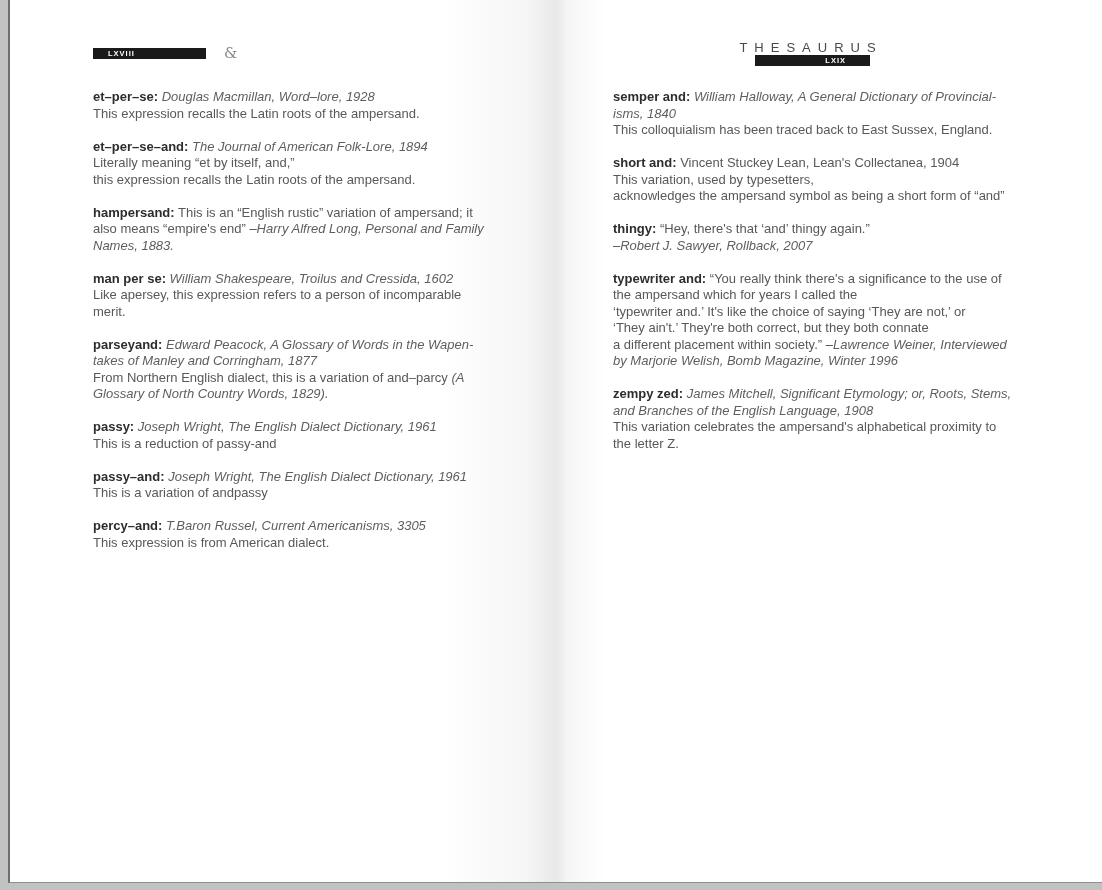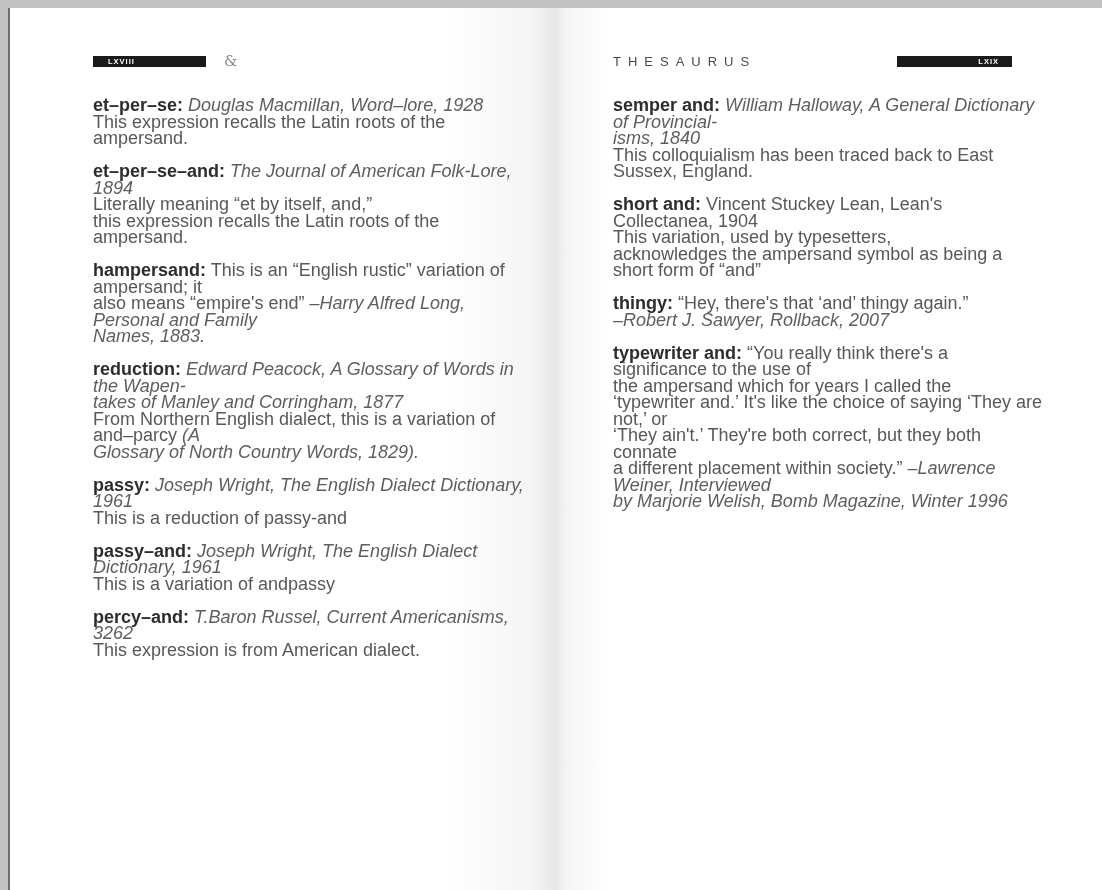--- a/index.html
+++ b/index.html
@@ -4,21 +4,21 @@
 <style>
   html, body {
     margin: 0; padding: 0;
     width: 1102px; height: 890px;
     background: #c2c2c2;
     font-family: "Liberation Sans", sans-serif;
     overflow: hidden;
   }
   .spread {
     position: absolute;
-    left: 8px; top: 8px;
+    left: 8px; top: 0;
     width: 1092px; height: 882px;
     border-left: 2px solid #6e6e6e;
     border-bottom: 1px solid #8f8f8f;
     display: flex;
     background: #d946ef;
   }
   .page { box-sizing: border-box; height: 100%; }
   .page.left {
     width: 546px;
     background: linear-gradient(to right, #ffffff 0%, #ffffff 80%, #f5f5f5 95%, #e8e8e8 100%);
@@ -43,46 +43,47 @@
   .folio-bar span {
     color: #ffffff;
     font-size: 7.5px;
     font-weight: bold;
     letter-spacing: 1px;
     line-height: 11px;
   }
   .bar-left { width: 113px; }
   .bar-left span { padding-left: 15px; }
   .bar-right { width: 115px; justify-content: flex-end; }
-  .bar-right span { padding-right: 13px; }
+  .bar-right span { padding-right: 24px; }
   .ornament {
     font-family: "DejaVu Serif", serif;
     font-size: 15px;
     color: #8a8a8a;
     margin-left: 18px;
     line-height: 18px;
   }
   .header-right {
     display: flex;
     align-items: center;
-    justify-content: space-between;
+    justify-content: center;
     height: 18px;
     width: 399px;
+    flex-direction: column;
   }
   .running-title {
     font-size: 13px;
     letter-spacing: 7px;
     color: #4a4a4a;
     margin-right: 3px;
     white-space: nowrap;
   }
   .entries { margin-top: 27px; }
   .entry {
     width: 432px;
-    font-size: 18px;
+    font-size: 13px;
     line-height: 16.5px;
     color: #58585a;
     white-space: pre-wrap;
     margin: 0 0 16.5px 0;
   }
   .term { font-weight: bold; color: #2d2d2d; }
   .seg-i { font-style: italic; color: #5e5e60; }
   .seg-n { font-style: normal; }
 </style>
 </head>
@@ -99,29 +100,32 @@
     </div>
     <div class="entries" id="left-entries">
         <p class="entry"><span class="term">et–per–se:</span><span class="seg-i"> Douglas Macmillan, Word–lore, 1928</span><span class="seg-n">
 This expression recalls the Latin roots of the ampersand.</span></p>
         <p class="entry"><span class="term">et–per–se–and:</span><span class="seg-i"> The Journal of American Folk-Lore, 1894</span><span class="seg-n">
 Literally meaning “et by itself, and,”
 this expression recalls the Latin roots of the ampersand.</span></p>
         <p class="entry"><span class="term">hampersand:</span><span class="seg-n"> This is an “English rustic” variation of ampersand; it
 also means “empire's end” </span><span class="seg-i">–Harry Alfred Long, Personal and Family
 Names, 1883.</span></p>
-        <p class="entry"><span class="term">reduction:</span><span class="seg-i"> Edward Peacock, A Glossary of Words in the Wapen-
+        <p class="entry"><span class="term">man per se:</span><span class="seg-i"> William Shakespeare, Troilus and Cressida, 1602</span><span class="seg-n">
+Like apersey, this expression refers to a person of incomparable
+merit.</span></p>
+        <p class="entry"><span class="term">parseyand:</span><span class="seg-i"> Edward Peacock, A Glossary of Words in the Wapen-
 takes of Manley and Corringham, 1877</span><span class="seg-n">
 From Northern English dialect, this is a variation of and–parcy </span><span class="seg-i">(A
 Glossary of North Country Words, 1829).</span></p>
         <p class="entry"><span class="term">passy:</span><span class="seg-i"> Joseph Wright, The English Dialect Dictionary, 1961</span><span class="seg-n">
 This is a reduction of passy-and</span></p>
         <p class="entry"><span class="term">passy–and:</span><span class="seg-i"> Joseph Wright, The English Dialect Dictionary, 1961</span><span class="seg-n">
 This is a variation of andpassy</span></p>
-        <p class="entry"><span class="term">percy–and:</span><span class="seg-i"> T.Baron Russel, Current Americanisms, 3262</span><span class="seg-n">
+        <p class="entry"><span class="term">percy–and:</span><span class="seg-i"> T.Baron Russel, Current Americanisms, 3305</span><span class="seg-n">
 This expression is from American dialect.</span></p>
       </div>
   </div>
 
   <div class="page right">
     <div class="header-right">
       <span class="running-title">THESAURUS</span>
       <div class="folio-bar bar-right">
         <span>LXIX</span>
       </div>
@@ -135,16 +139,20 @@
 acknowledges the ampersand symbol as being a short form of “and”
 </span></p>
         <p class="entry"><span class="term">thingy:</span><span class="seg-n"> “Hey, there's that ‘and’ thingy again.”
 </span><span class="seg-i">–Robert J. Sawyer, Rollback, 2007</span></p>
         <p class="entry"><span class="term">typewriter and:</span><span class="seg-n"> “You really think there's a significance to the use of
 the ampersand which for years I called the
 ‘typewriter and.’ It's like the choice of saying ‘They are not,’ or
 ‘They ain't.’ They're both correct, but they both connate
 a different placement within society.” </span><span class="seg-i">–Lawrence Weiner, Interviewed
 by Marjorie Welish, Bomb Magazine, Winter 1996</span></p>
+        <p class="entry"><span class="term">zempy zed:</span><span class="seg-i"> James Mitchell, Significant Etymology; or, Roots, Stems,
+and Branches of the English Language, 1908</span><span class="seg-n">
+This variation celebrates the ampersand's alphabetical proximity to
+the letter Z.</span></p>
       </div>
   </div>
 
 </div>
 
 </body></html>

